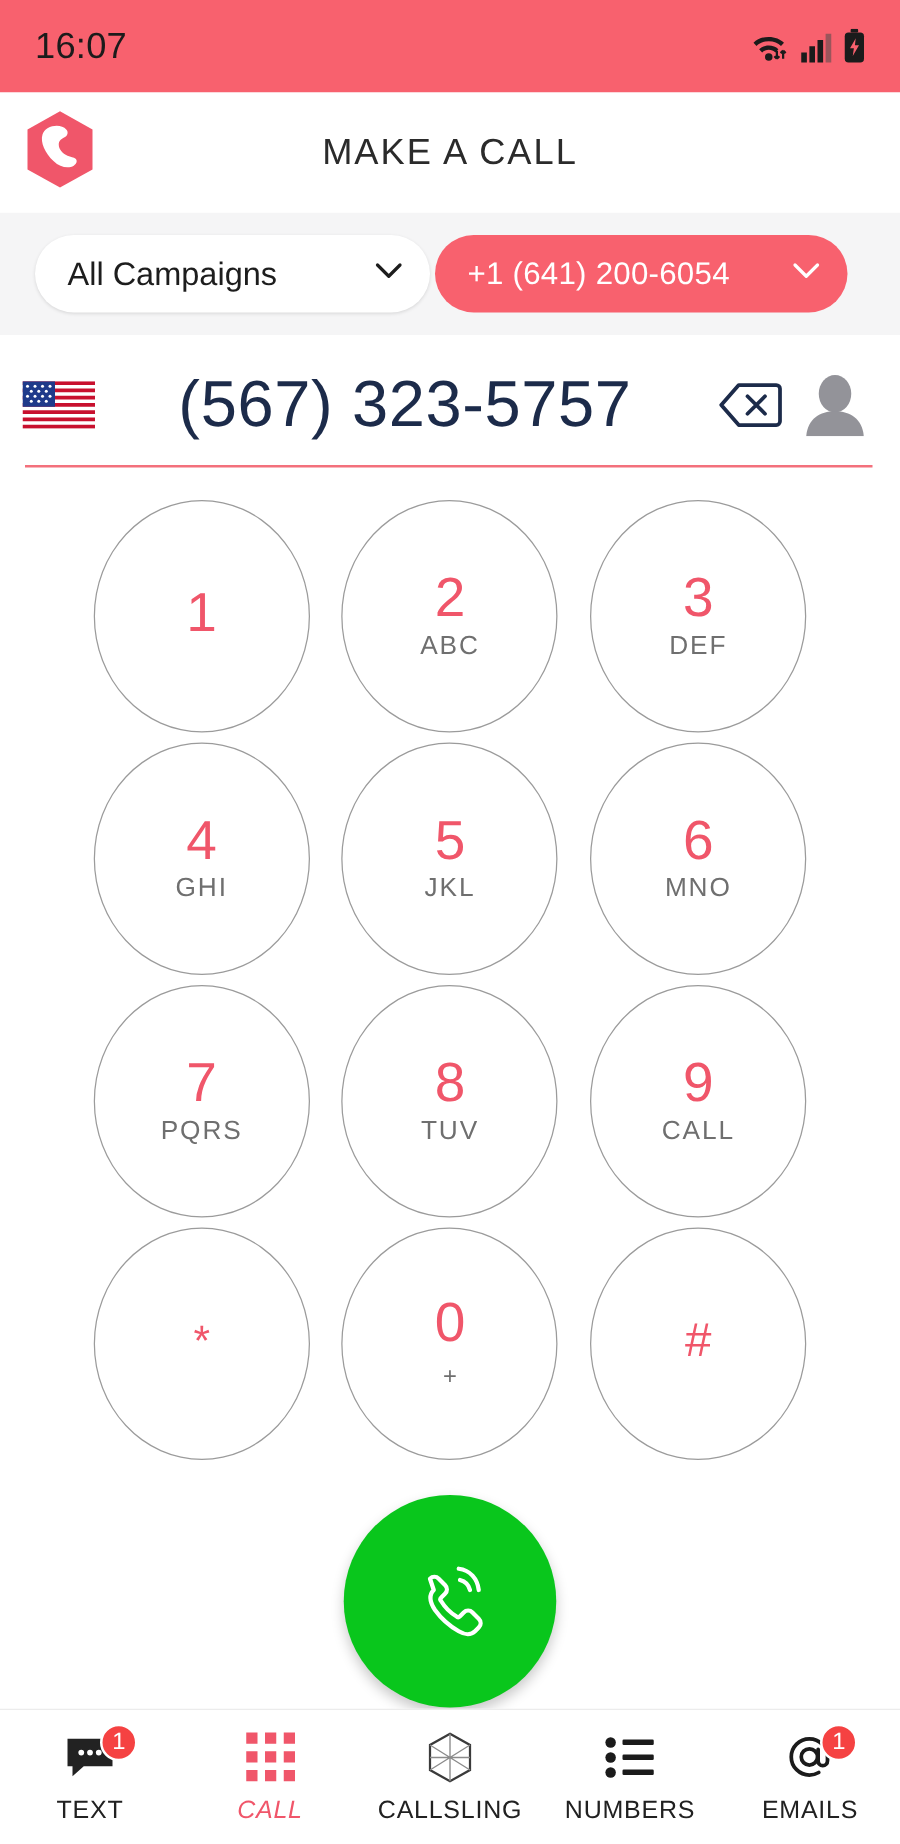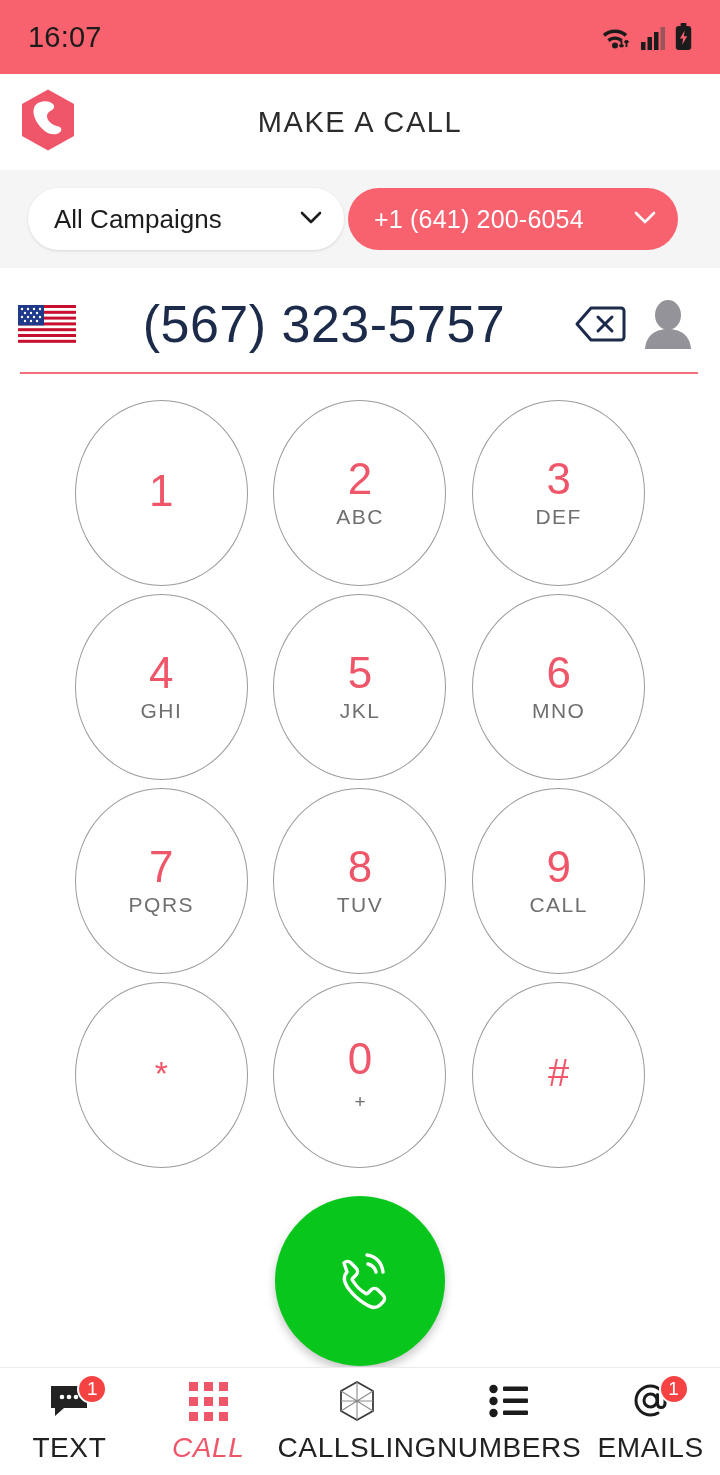--- a/index.html
+++ b/index.html
@@ -102,21 +102,21 @@
     position: absolute; left: 0; bottom: 0; width: 720px; height: 108px;
     background: #ffffff; border-top: 1px solid #ececec;
     display: flex; align-items: center;
   }
   .navitem {
     flex: 1; height: 100%;
     display: flex; flex-direction: column;
     align-items: center; justify-content: center; gap: 9px;
   }
   .navicon-wrap { position: relative; height: 44px; display: flex; align-items: center; justify-content: center; }
-  .navlabel { font-size: 28px; color: #212121; letter-spacing: .6px; }
+  .navlabel { font-size: 20px; color: #212121; letter-spacing: .6px; }
   .navitem.active .navlabel { color: #f0566a; font-style: italic; }
   .badge {
     position: absolute; top: -5px; right: -17px;
     min-width: 30px; height: 30px; border-radius: 15px;
     background: #f54242; color: #fff;
     font-size: 19px; display: flex; align-items: center; justify-content: center;
     padding: 0 6px; border: 2px solid #fff;
   }
   .dot-grid { display: grid; grid-template-columns: repeat(3, 9px); gap: 6px; }
   .dot-grid i { display: block; width: 9px; height: 9px; background: #f0566a; }

